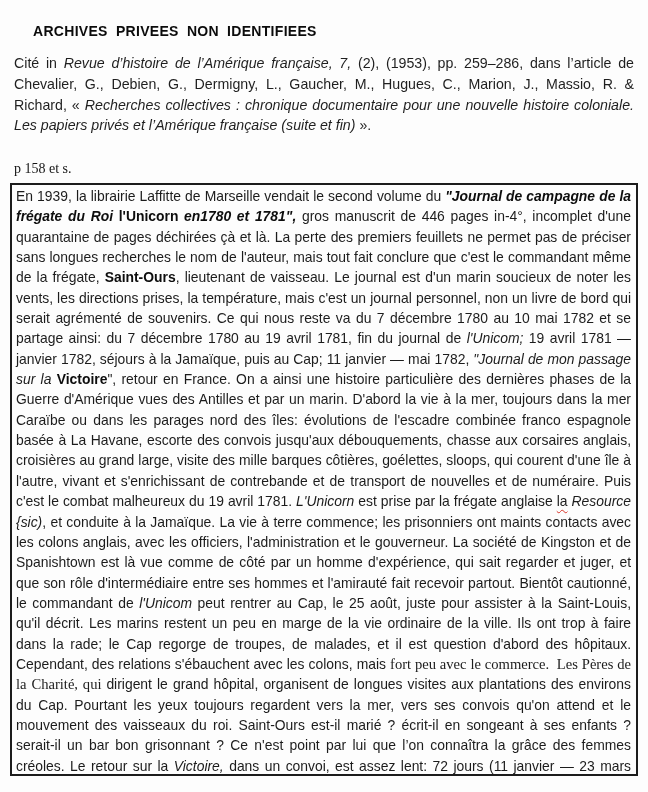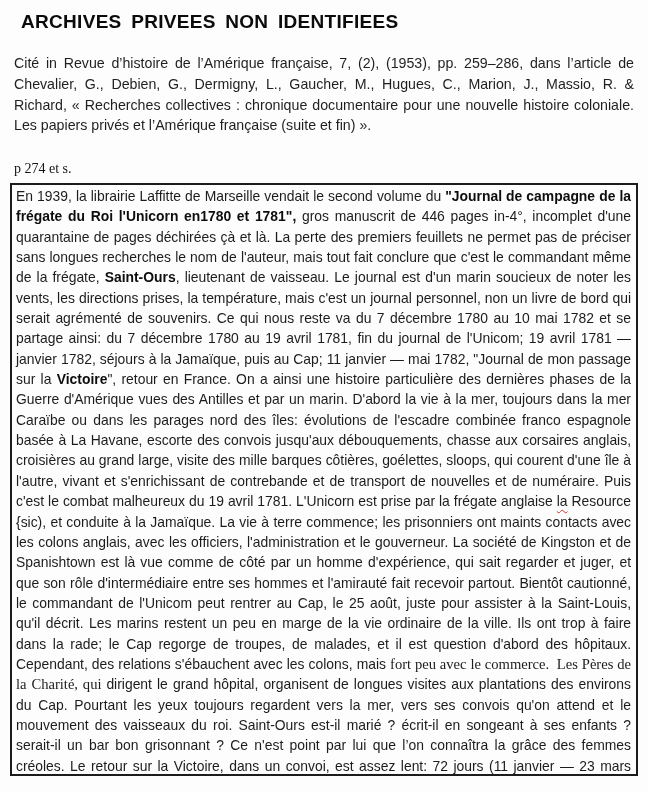--- a/index.html
+++ b/index.html
@@ -13,22 +13,22 @@
     height: 792px;
     background: #fdfdfd;
     font-family: "Liberation Sans", sans-serif;
     color: #1f1f1f;
     overflow: hidden;
   }
   .doc-title {
     position: absolute;
     left: 17px;
     top: 7px;
-    margin: 4px;
-    font-size: 19px;
+    margin: 16px;
+    font-size: 14px;
     font-weight: bold;
     color: #0b0b0b;
     letter-spacing: 0.3px;
     word-spacing: 4px;
     font-family: "Liberation Sans", sans-serif;
   }
   .citation {
     position: absolute;
     left: 14px;
     top: 53px;
@@ -66,38 +66,38 @@
     overflow: hidden;
   }
   .bodytext {
     margin: 0;
     font-size: 13.9px;
     line-height: 20.35px;
     text-align: justify;
     color: #1c1c1c;
   }
   .bd { font-weight: bold; color: #0d0d0d; }
-  .it { }
+  .it { font-style: italic; }
   .sf { font-family: "Liberation Serif", serif; font-size: 14.6px; }
   .sq {
     text-decoration-line: underline;
     text-decoration-style: wavy;
     text-decoration-color: #d9352a;
     text-decoration-thickness: 1px;
     text-underline-offset: 3px;
     text-decoration-skip-ink: none;
   }
 </style>
 </head>
 <body>
 
 <div class="page">
   <h1 class="doc-title">ARCHIVES PRIVEES NON IDENTIFIEES</h1>
 
   <p class="citation"><span>Cité in </span><span class="it">Revue d’histoire de l’Amérique française, 7,</span><span> (2), (1953), pp. 259–286, dans l’article de Chevalier, G., Debien, G., Dermigny, L., Gaucher, M., Hugues, C., Marion, J., Massio, R. &amp; Richard, « </span><span class="it">Recherches collectives : chronique documentaire pour une nouvelle histoire coloniale. Les papiers privés et l’Amérique française (suite et fin)</span><span> ».</span></p>
 
 
-  <div class="pageref">p 274 et s.</div>
+  <div class="pageref">p 158 et s.</div>
 
   <div class="textbox">
     <p class="bodytext"><span>En 1939, la librairie Laffitte de Marseille vendait le second volume du </span><span class="bd it">"Journal de campagne de la frégate du Roi </span><span class="bd">l'Unicorn </span><span class="bd it">en1780 et 1781", </span><span>gros manuscrit de 446 pages in-4°, incomplet d'une quarantaine de pages déchirées çà et là. La perte des premiers feuillets ne permet pas de préciser sans longues recherches le nom de l'auteur, mais tout fait conclure que c'est le commandant même de la frégate, </span><span class="bd">Saint-Ours</span><span>, lieutenant de vaisseau. Le journal est d'un marin soucieux de noter les vents, les directions prises, la température, mais c'est un journal personnel, non un livre de bord qui serait agrémenté de souvenirs. Ce qui nous reste va du 7 décembre 1780 au 10 mai 1782 et se partage ainsi: du 7 décembre 1780 au 19 avril 1781, fin du journal de </span><span class="it">l'Unicom;</span><span> 19 avril 1781 — janvier 1782, séjours à la Jamaïque, puis au Cap; 11 janvier — mai 1782, </span><span class="it">"Journal de mon passage sur la </span><span class="bd">Victoire</span><span>", retour en France. On a ainsi une histoire particulière des dernières phases de la Guerre d'Amérique vues des Antilles et par un marin. D'abord la vie à la mer, toujours dans la mer Caraïbe ou dans les parages nord des îles: évolutions de l'escadre combinée franco espagnole basée à La Havane, escorte des convois jusqu'aux débouquements, chasse aux corsaires anglais, croisières au grand large, visite des mille barques côtières, goélettes, sloops, qui courent d'une île à l'autre, vivant et s'enrichissant de contrebande et de transport de nouvelles et de numéraire. Puis c'est le combat malheureux du 19 avril 1781. </span><span class="it">L'Unicorn</span><span> est prise par la frégate anglaise </span><span class="sq">la</span><span> </span><span class="it">Resource {sic)</span><span>, et conduite à la Jamaïque. La vie à terre commence; les prisonniers ont maints contacts avec les colons anglais, avec les officiers, l'administration et le gouverneur. La société de Kingston et de Spanishtown est là vue comme de côté par un homme d'expérience, qui sait regarder et juger, et que son rôle d'intermédiaire entre ses hommes et l'amirauté fait recevoir partout. Bientôt cautionné, le commandant de </span><span class="it">l'Unicom</span><span> peut rentrer au Cap, le 25 août, juste pour assister à la Saint-Louis, qu'il décrit. Les marins restent un peu en marge de la vie ordinaire de la ville. Ils ont trop à faire dans la rade; le Cap regorge de troupes, de malades, et il est question d'abord des hôpitaux. Cependant, des relations s'ébauchent avec les colons, mais </span><span class="sf">fort peu avec le commerce.&nbsp; Les Pères de la Charité, qui </span><span>dirigent le grand hôpital, organisent de longues visites aux plantations des environs du Cap. Pourtant les yeux toujours regardent vers la mer, vers ses convois qu'on attend et le mouvement des vaisseaux du roi. Saint-Ours est-il marié ? écrit-il en songeant à ses enfants ? serait-il un bar bon grisonnant ? Ce n'est point par lui que l’on connaîtra la grâce des femmes créoles. Le retour sur la </span><span class="it">Victoire,</span><span> dans un convoi, est assez lent: 72 jours (11 janvier — 23 mars 1782) pour atteindre Le Ferrol, où il faut relâcher pour réparer le gouvernail. Les parties les plus vivantes de ce journal sont les mois du séjour à la Jamaïque et au Cap, mais la précision des notations, leur ordre réglé de haut, l'égalité de l'humeur et la simplicité du ton font de toutes les pages des morceaux vivants et d'un agrément continu.</span></p>
   </div>
 </div>
 
 </body></html>

